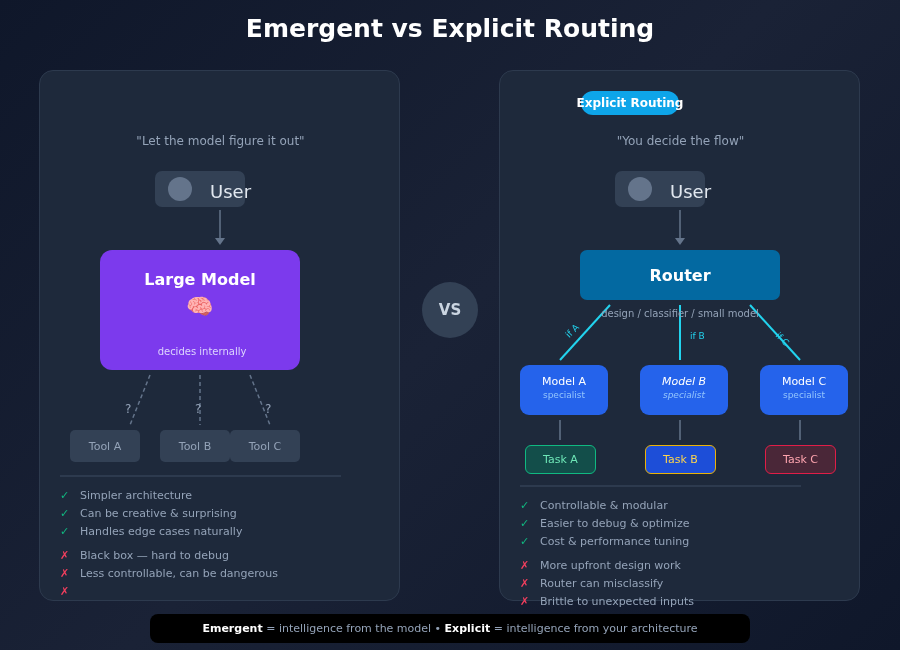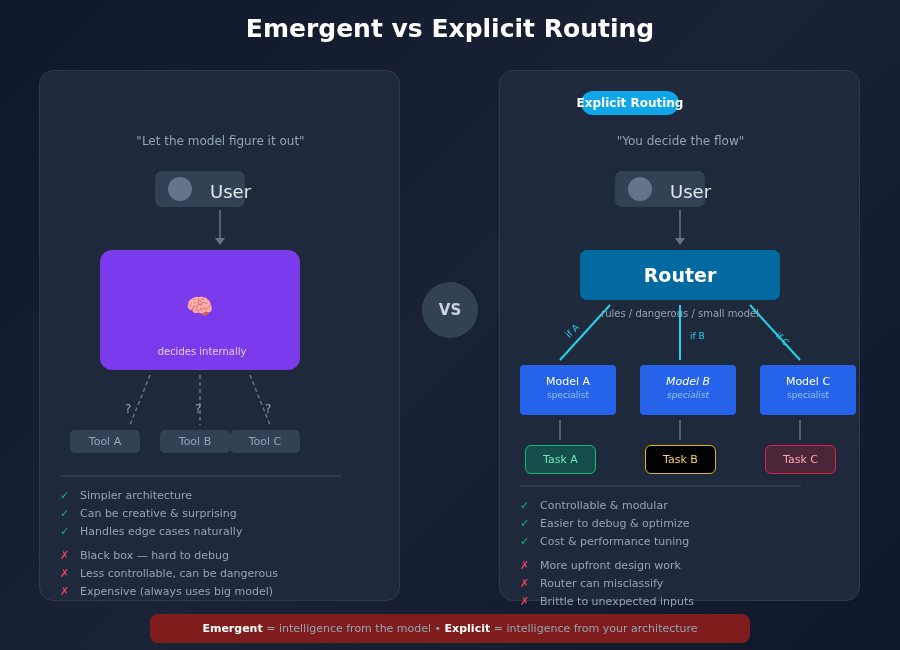--- a/index.html
+++ b/index.html
@@ -51,21 +51,21 @@
   .list .mark.pro { color: #10b981; }
   .list .mark.con { color: #f43f5e; }
   .vs {
     position: absolute; left: 422px; top: 282px; width: 56px; height: 56px;
     border-radius: 50%; background: #334155;
     display: flex; align-items: center; justify-content: center;
     font-size: 15px; font-weight: bold; color: #cbd5e1;
   }
   .footer {
     position: absolute; left: 150px; top: 614px; width: 600px; height: 29px;
-    background: #7f1d1d; border-radius: 8px;
+    background: #000000; border-radius: 8px;
     display: flex; align-items: center; justify-content: center;
     font-size: 11px; color: #94a3b8; white-space: pre;
   }
   .footer b { color: #ffffff; }
   svg.overlay { position: absolute; left: 0; top: 0; }
   .large-model {
     position: absolute; left: 100px; top: 250px; width: 200px; height: 120px;
     background: #7c3aed; border-radius: 12px;
   }
   .large-model .lm-title {
@@ -74,40 +74,40 @@
   }
   .large-model .lm-icon {
     position: absolute; top: 44px; left: 0; width: 200px; text-align: center;
     font-size: 22px; color: #ddd6fe;
   }
   .large-model .lm-sub {
     position: absolute; top: 96px; left: 0; width: 204px; text-align: center;
     font-size: 10px; color: #ddd6fe;
   }
   .tool {
-    position: absolute; top: 430px; width: 70px; height: 23px;
+    position: absolute; top: 430px; width: 70px; height: 32px;
     background: #334155; border-radius: 5px;
     display: flex; align-items: center; justify-content: center;
     font-size: 11px; color: #94a3b8;
   }
   .qmark { position: absolute; font-size: 12px; color: #94a3b8; }
   .router {
     position: absolute; left: 580px; top: 250px; width: 200px; height: 50px;
     background: #0369a1; border-radius: 7px;
     display: flex; align-items: center; justify-content: center;
-    font-size: 19px; font-weight: bold; color: #fff;
+    font-size: 16px; font-weight: bold; color: #fff;
   }
   .router-sub {
     position: absolute; left: 580px; top: 308px; width: 200px; text-align: center;
     font-size: 10px; color: #94a3b8; white-space: nowrap;
   }
   .cond { position: absolute; font-size: 9px; color: #22d3ee; }
   .model {
-    position: absolute; top: 365px; width: 96px; height: 50px;
-    background: #2563eb; border-radius: 4px; text-align: center;
+    position: absolute; top: 365px; width: 88px; height: 50px;
+    background: #2563eb; border-radius: 9px; text-align: center;
   }
   .model .m-title { margin-top: 10px; font-size: 11px; color: #fff; }
   .model .m-sub { margin-top: 2px; font-size: 9px; color: #93c5fd; }
   .task {
     position: absolute; top: 445px; width: 71px; height: 29px; border-radius: 6px;
     border: 1.5px solid; display: flex; align-items: center; justify-content: center;
     font-size: 11px;
   }
 </style>
 </head>
@@ -139,21 +139,20 @@
     <div class="item">
         <span class="mark con">✗</span>
         <span>Black box — hard to debug</span>
       </div>
     <div class="item">
         <span class="mark con">✗</span>
         <span>Less controllable, can be dangerous</span>
       </div>
     <div class="item">
         <span class="mark con">✗</span>
-        <span>Expensive (always uses big model)</span>
       </div>
   </div>
 </div>
 
 <div class="panel right">
   <div class="pill" style="left:81px;width:98px;background:#0ea5e9;">Explicit Routing</div>
   <div class="quote">"You decide the flow"</div>
   <div class="user-box">
     <div class="avatar"></div>
     <div class="label">User</div>
@@ -203,48 +202,49 @@
   <line x1="610" y1="305" x2="560" y2="360" stroke="#22d3ee" stroke-width="2"></line>
   <line x1="680" y1="305" x2="680" y2="360" stroke="#22d3ee" stroke-width="2"></line>
   <line x1="750" y1="305" x2="800" y2="360" stroke="#22d3ee" stroke-width="2"></line>
 
   <line x1="560" y1="420" x2="560" y2="440" stroke="#64748b" stroke-width="1.5"></line>
   <line x1="680" y1="420" x2="680" y2="440" stroke="#64748b" stroke-width="1.5"></line>
   <line x1="800" y1="420" x2="800" y2="440" stroke="#64748b" stroke-width="1.5"></line>
 </svg>
 
 <div class="large-model">
+  <div class="lm-title">Large Model</div>
   <div class="lm-icon">🧠</div>
   <div class="lm-sub">decides internally</div>
 </div>
 <div class="qmark" style="left:125px;top:402px;">?</div>
 <div class="qmark" style="left:195px;top:402px;">?</div>
 <div class="qmark" style="left:265px;top:402px;">?</div>
 <div class="tool" style="left:70px;">Tool A</div>
 <div class="tool" style="left:160px;">Tool B</div>
 <div class="tool" style="left:230px;">Tool C</div>
 
 <div class="vs">VS</div>
 
 <div class="router">Router</div>
-<div class="router-sub">rules / dangerous / small model</div>
+<div class="router-sub">design / classifier / small model</div>
 <div class="cond" style="left:565px;top:326px;transform:rotate(-45deg);">if A</div>
 <div class="cond" style="left:690px;top:331px;text-align:center;">if B</div>
 <div class="cond" style="left:775px;top:334px;transform:rotate(45deg);">if C</div>
 
 <div class="model" style="left:520px;">
   <div class="m-title">Model A</div>
   <div class="m-sub">specialist</div>
 </div>
 <div class="model" style="left:640px;font-style:italic;">
   <div class="m-title">Model B</div>
   <div class="m-sub">specialist</div>
 </div>
 <div class="model" style="left:760px;">
   <div class="m-title">Model C</div>
   <div class="m-sub">specialist</div>
 </div>
 
 <div class="task" style="left: 525px; background: rgb(19, 78, 74); border-color: rgb(16, 185, 129); color: rgb(110, 231, 183);">Task A</div>
-<div class="task" style="left: 645px; background: #000000; border-color: rgb(234, 179, 8); color: rgb(252, 211, 77);">Task B</div>
+<div class="task" style="left: 645px; background: #1d4ed8; border-color: rgb(234, 179, 8); color: rgb(252, 211, 77);">Task B</div>
 <div class="task" style="left: 765px; background: rgb(74, 39, 56); border-color: rgb(225, 29, 72); color: rgb(253, 164, 175);">Task C</div>
 
 <div class="footer"><b>Emergent</b><span> = intelligence from the model • </span><b>Explicit</b><span> = intelligence from your architecture</span></div>
 
 </body></html>

